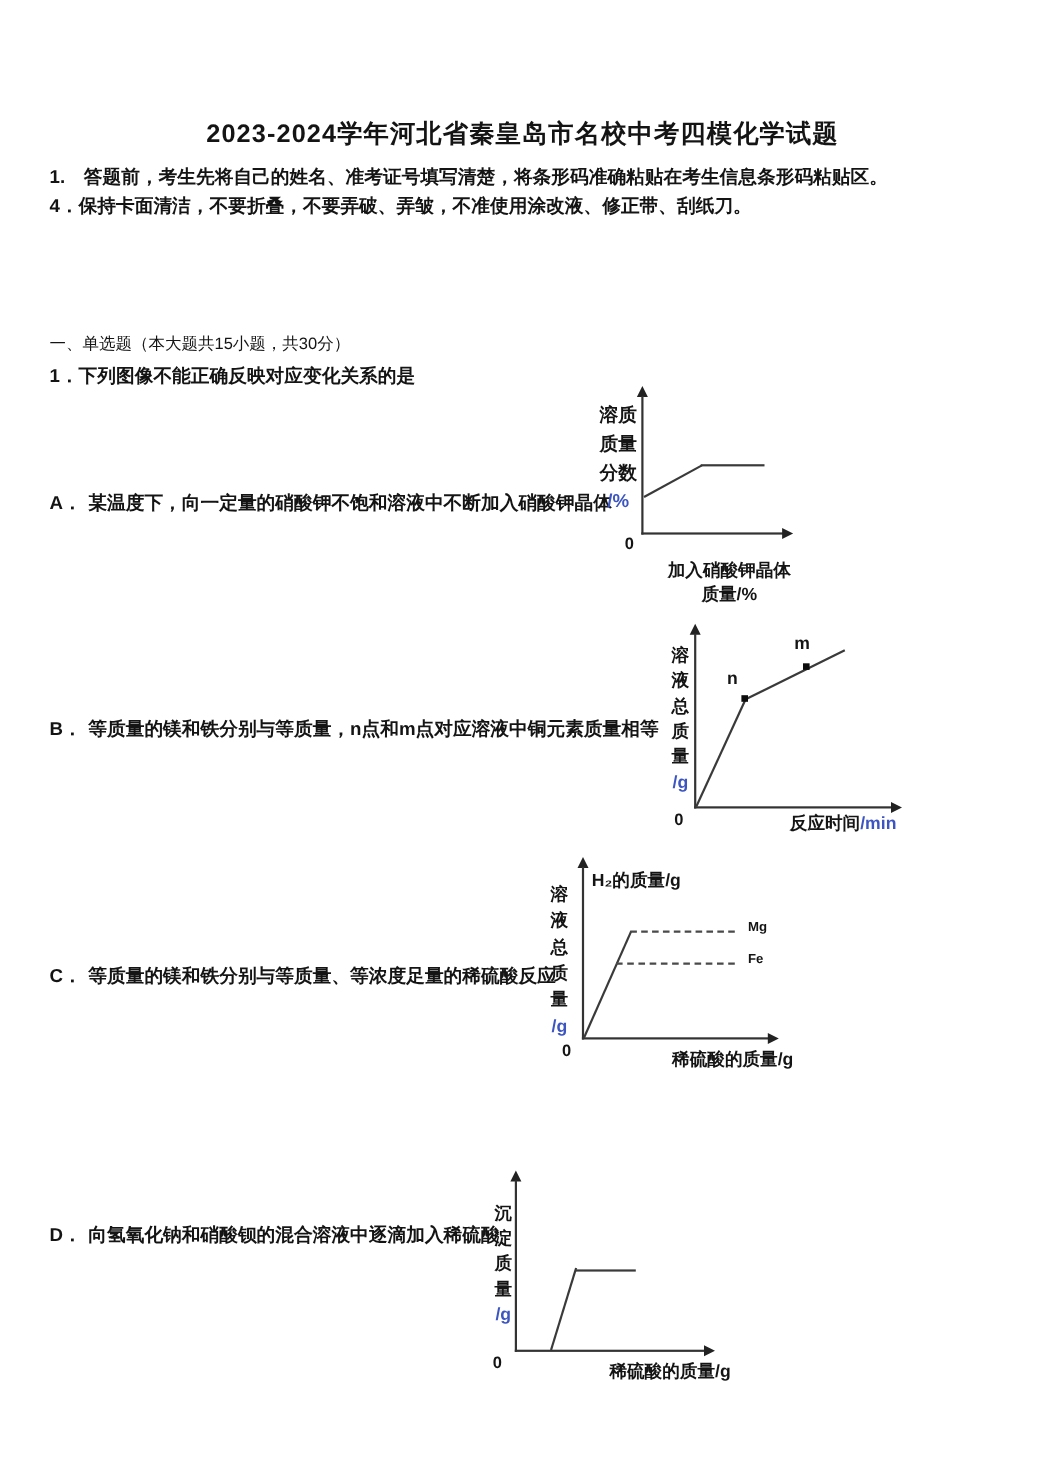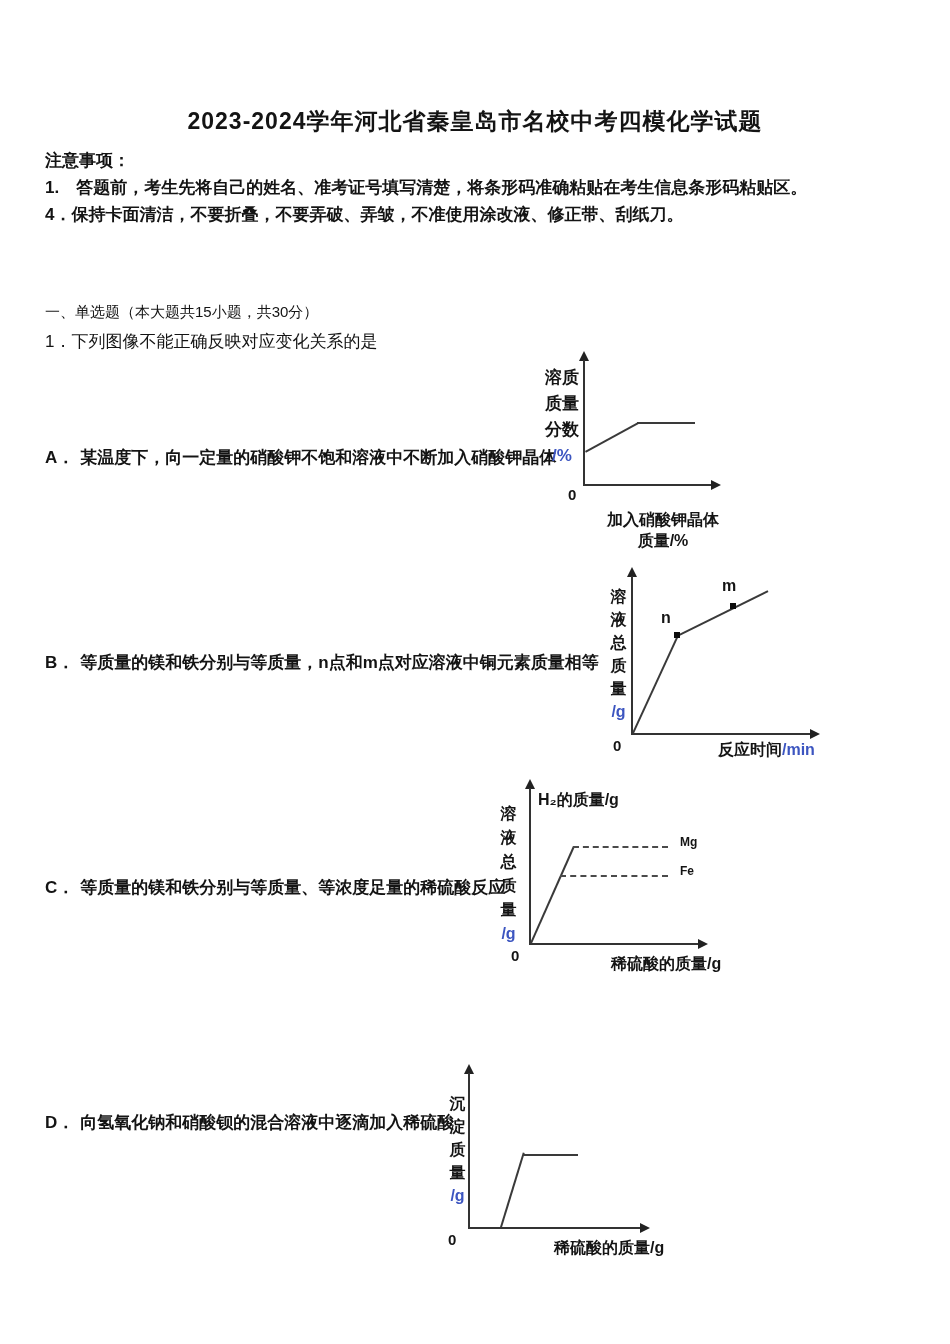--- a/index.html
+++ b/index.html
@@ -9,21 +9,21 @@
     color:#141414;overflow:hidden;
   }
   .abs{position:absolute;}
   .title{
     top:106px;left:0;width:950px;text-align:center;
     font-size:23px;font-weight:700;letter-spacing:1px;
   }
   .notes{top:147px;left:45px;width:865px;font-size:17px;font-weight:600;line-height:27px;}
   .notes div{white-space:nowrap;}
   .section{top:303px;left:45px;font-size:15px;font-weight:400;}
-  .question{top:330px;left:45px;font-size:17px;font-weight:400;}
+  .question{top:330px;left:45px;font-size:17px;font-weight:700;}
   .opt{font-size:17px;font-weight:600;white-space:nowrap;}
   .opt .letter{margin-right:6px;font-weight:700;}
 
   
   .graph{position:absolute;}
   .axis-v{position:absolute;width:2px;background:#333;}
   .axis-h{position:absolute;height:2px;background:#333;}
   .arrow-up{position:absolute;width:0;height:0;
     border-left:5px solid transparent;border-right:5px solid transparent;
     border-bottom:10px solid #222;}
@@ -42,21 +42,20 @@
   .ptlab{position:absolute;font-size:16px;font-weight:700;}
   .serlab{position:absolute;font-size:12px;font-weight:600;}
   .toplab{position:absolute;font-size:16px;font-weight:600;white-space:nowrap;}
 </style>
 </head>
 <body>
 
 <div class="abs title">2023-2024学年河北省秦皇岛市名校中考四模化学试题</div>
 
 <div class="abs notes">
-  <div>注意事项：</div>
   <div>1.　答题前，考生先将自己的姓名、准考证号填写清楚，将条形码准确粘贴在考生信息条形码粘贴区。</div>
   <div>4．保持卡面清洁，不要折叠，不要弄破、弄皱，不准使用涂改液、修正带、刮纸刀。</div>
 </div>
 
 <div class="abs section">一、单选题（本大题共15小题，共30分）</div>
 <div class="abs question">1．下列图像不能正确反映对应变化关系的是</div>
 
 <div class="abs opt" style="top:446px;left:45px;">
   <span class="letter">A．</span><span>某温度下，向一定量的硝酸钾不饱和溶液中不断加入硝酸钾晶体</span>
 </div>

